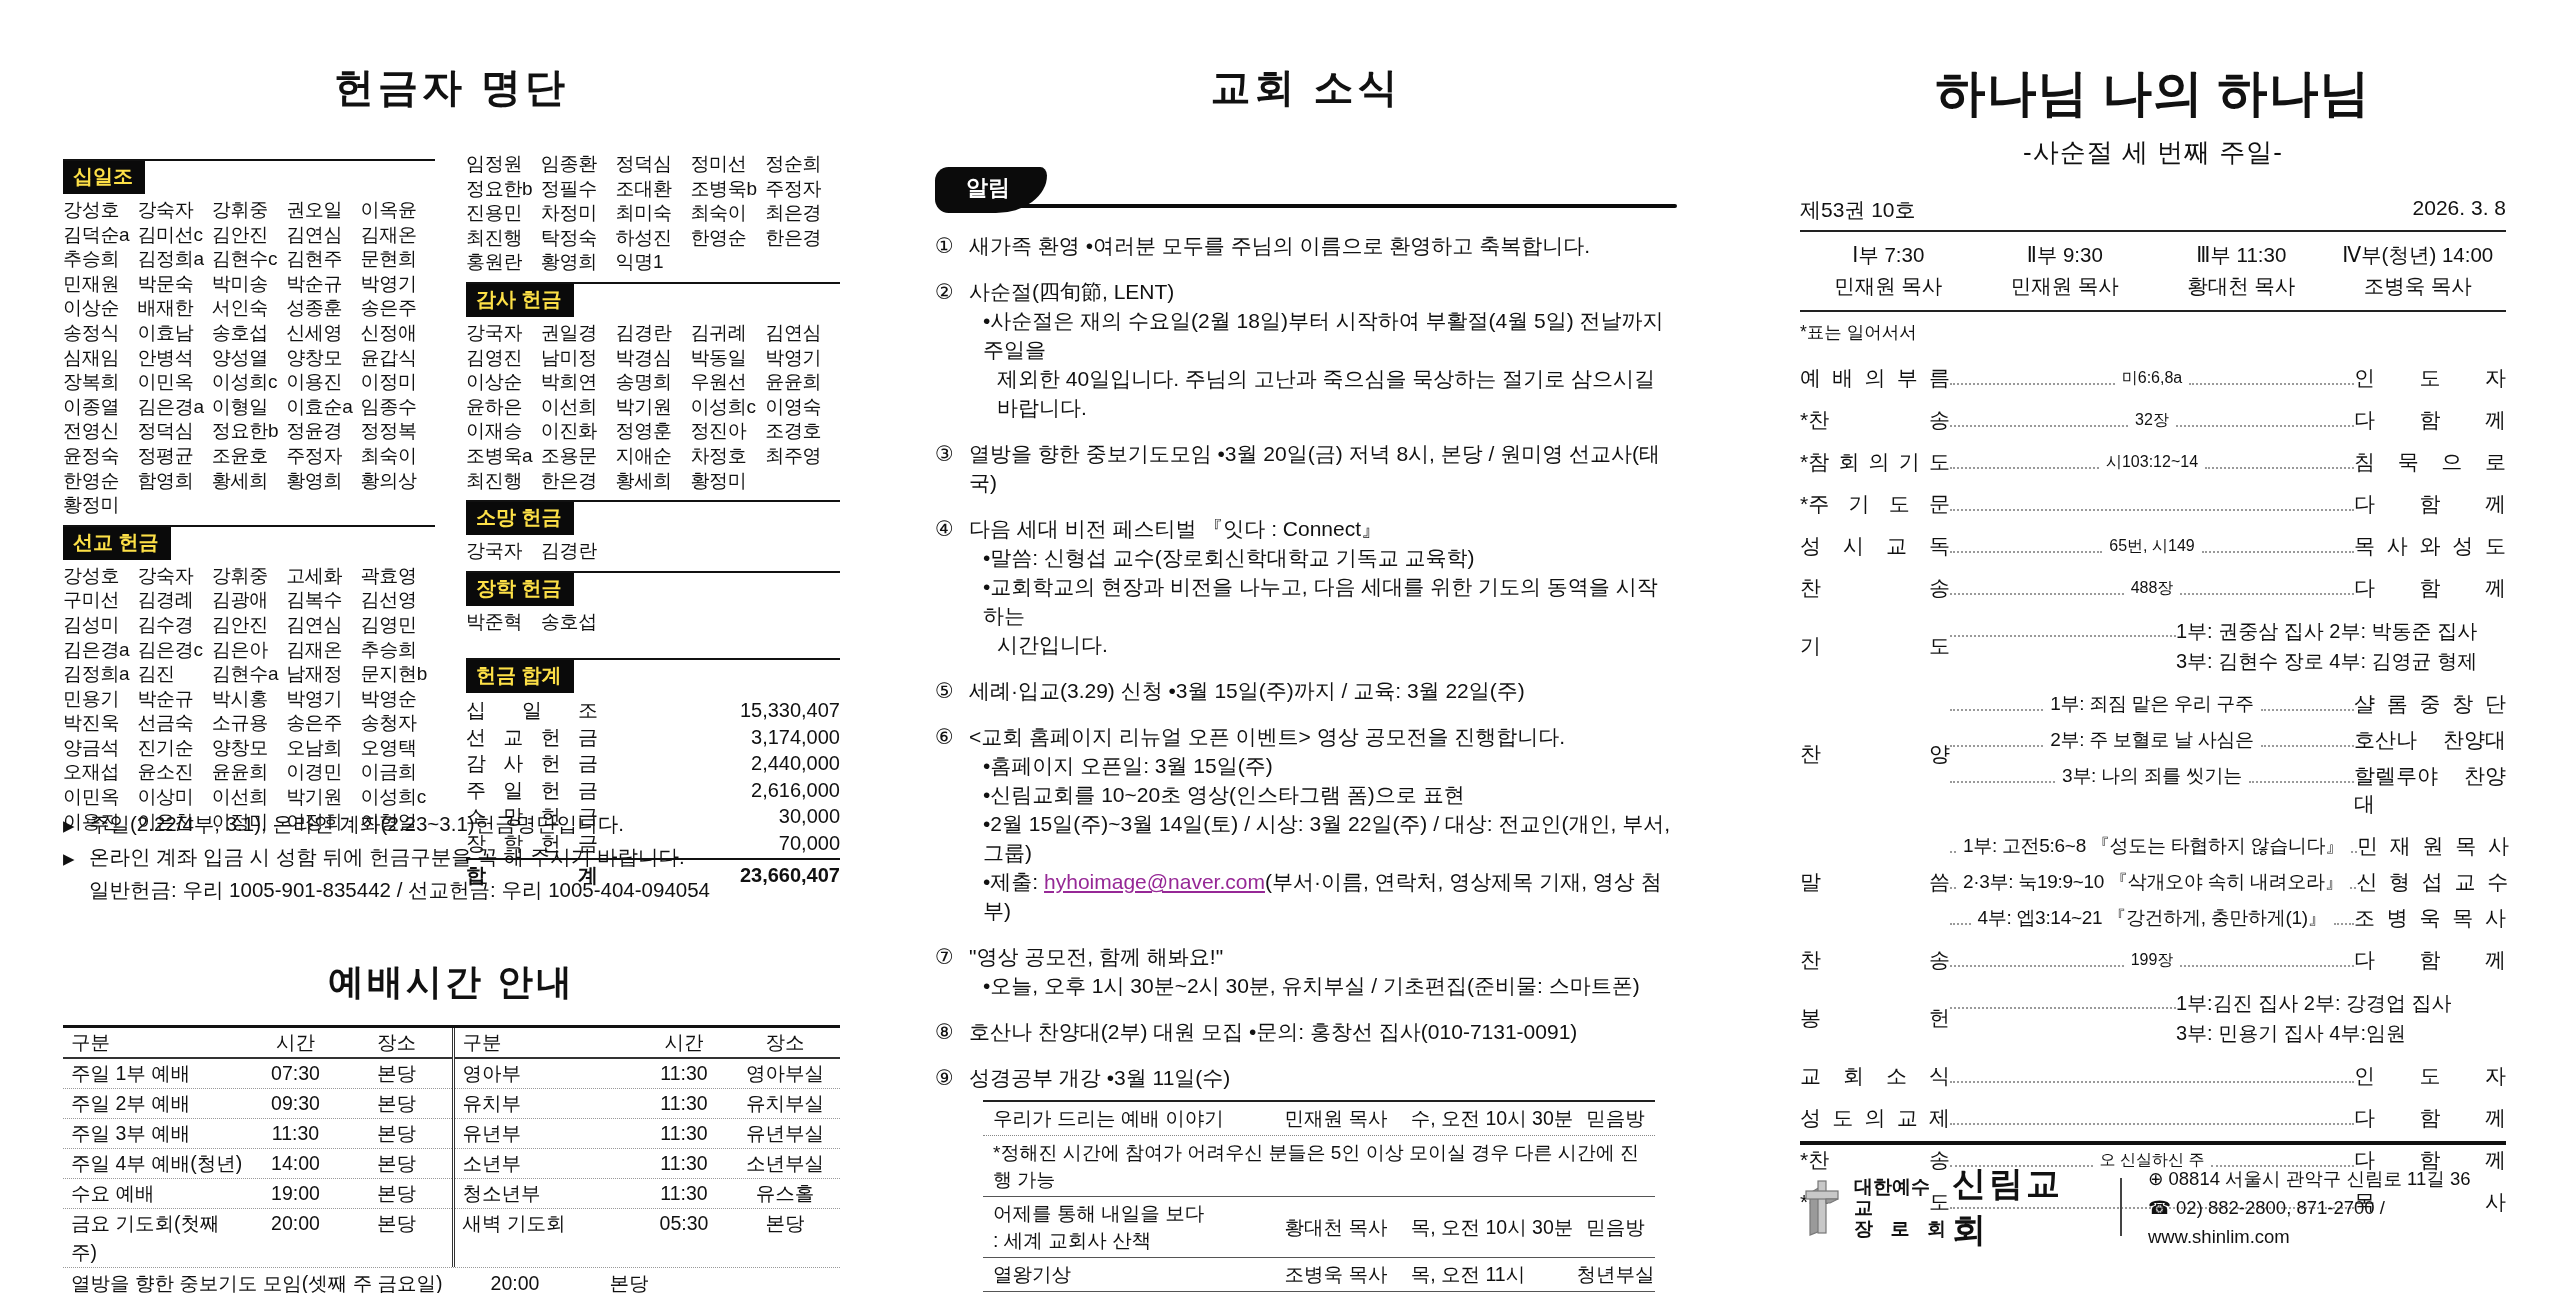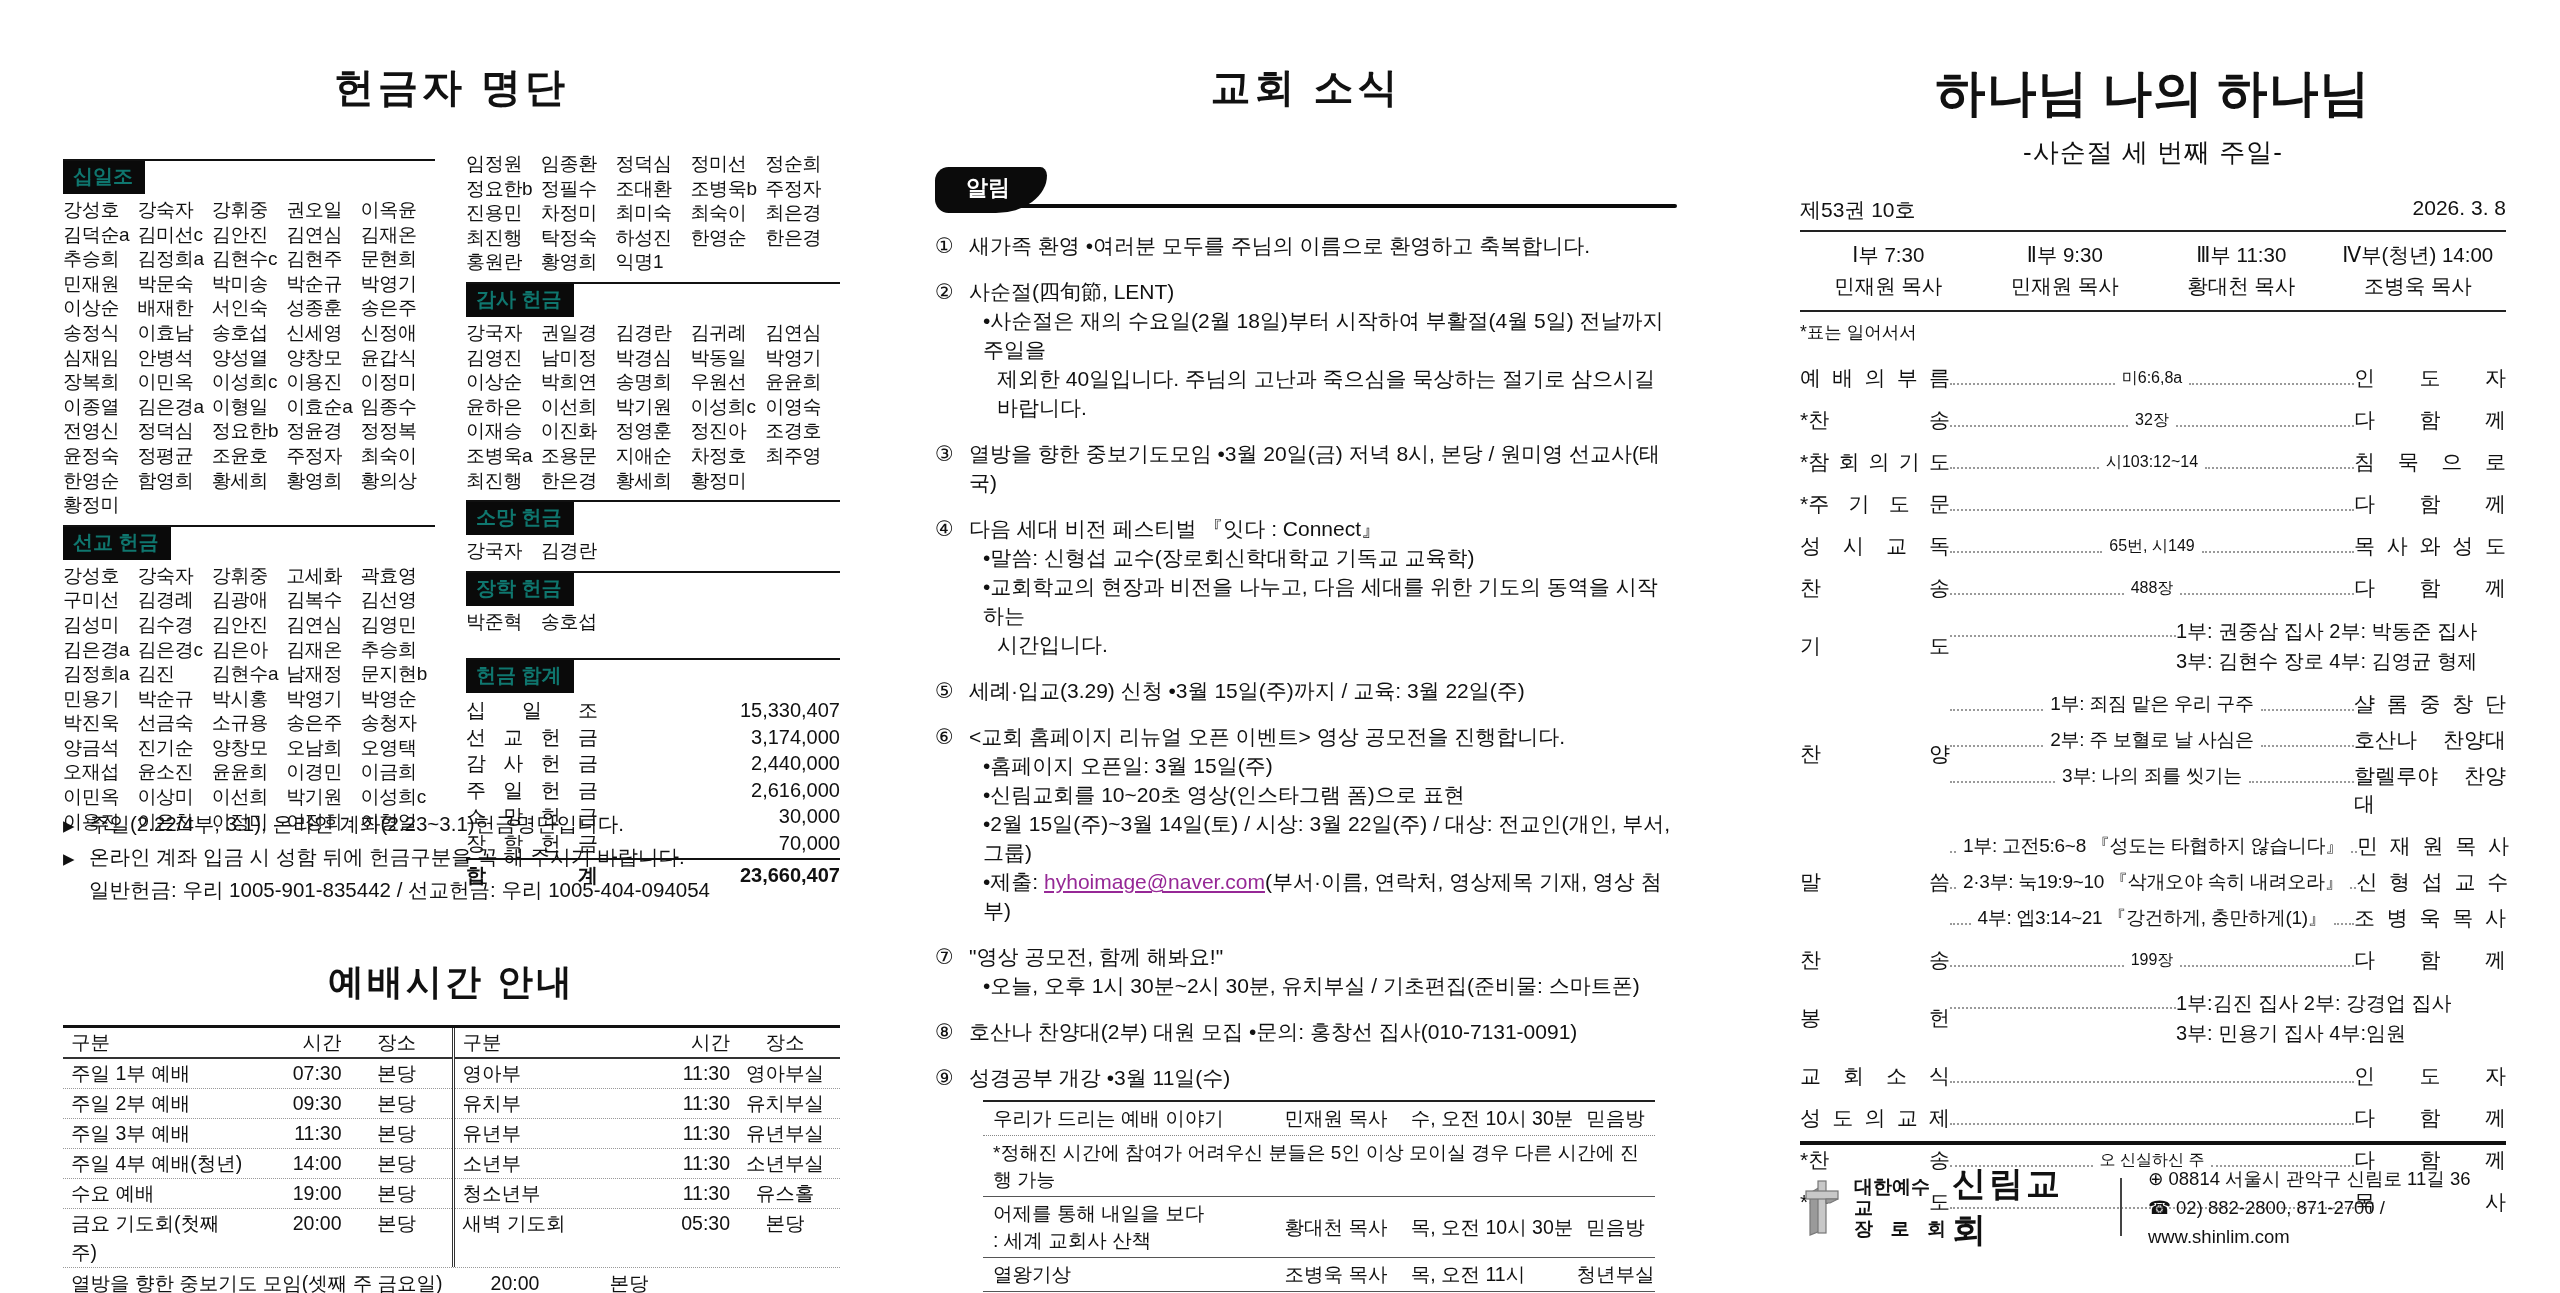--- a/index.html
+++ b/index.html
@@ -10,42 +10,42 @@
   .panel{position:absolute;top:60px;}
   .ptitle{text-align:center;font-size:40px;font-weight:800;letter-spacing:4px;}
 
   
   #leftPanel{left:63px;width:777px;height:1233px;}
   #donorCols{position:absolute;top:92px;left:0;width:777px;}
   .dcol{position:absolute;top:0;}
   #colA{left:0;width:372px;}
   #colB{left:403px;width:374px;}
   .sec{border-top:2px solid #111;margin-top:7px;}
-  .seclabel{display:inline-block;background:#0a0a0a;color:#0f766e;font-size:20px;font-weight:700;
+  .seclabel{display:inline-block;background:#0a0a0a;color:#fde047;font-size:20px;font-weight:700;
     padding:2px 12px 4px 10px;margin-bottom:4px;}
   .nrow{height:24.6px;line-height:24.6px;font-size:19px;white-space:nowrap;}
   .nrow .nm{display:inline-block;width:20%;vertical-align:top;letter-spacing:-0.3px;}
   .trow{display:flex;font-size:20px;line-height:26.5px;}
   .trow .tlabel{width:132px;text-align:justify;text-align-last:justify;}
   .trow .tval{flex:1;text-align:right;font-feature-settings:"tnum";}
   .trow.total{border-top:2px solid #111;margin-top:2px;padding-top:2px;font-weight:600;}
   #notes{position:absolute;top:748px;left:0;width:777px;font-size:20.5px;line-height:31px;}
   .note{display:flex;}
   .note .mk{width:26px;font-size:15px;padding-top:2px;}
   .note.cont{padding-left:26px;}
   #wtBlock{position:absolute;top:898px;left:0;width:777px;}
   #wtTitle{font-size:36px;font-weight:800;letter-spacing:3px;text-align:center;margin-bottom:18px;}
   #wtTable{border-top:3px solid #111;border-bottom:2px solid #111;display:flex;flex-wrap:wrap;}
   .wthalf{width:50%;box-sizing:border-box;}
   .wthalf.rgt{border-left:3px double #333;}
   .wtr{display:flex;font-size:19.5px;line-height:29px;border-bottom:1px dotted #999;}
   .wtr:last-child{border-bottom:none;}
   .wtr.hdr{border-bottom:2px solid #333;font-weight:400;}
   .wtr .c1{flex:1;padding-left:8px;}
-  .wtr .c2{width:92px;text-align:right;}
+  .wtr .c2{width:92px;text-align:center;}
   .wtr .c3{width:110px;text-align:center;}
   .wtbottom{width:100%;border-top:1px dotted #999;display:flex;font-size:19.5px;line-height:30px;}
   .wtbottom .b1{padding-left:8px;}
   .wtbottom .b2{margin-left:48px;}
   .wtbottom .b3{margin-left:70px;}
 
   
   #midPanel{left:935px;width:742px;height:1233px;}
   #midContent{margin-top:52px;}
   .tab{position:relative;height:44px;margin:10px 0 20px 0;}

